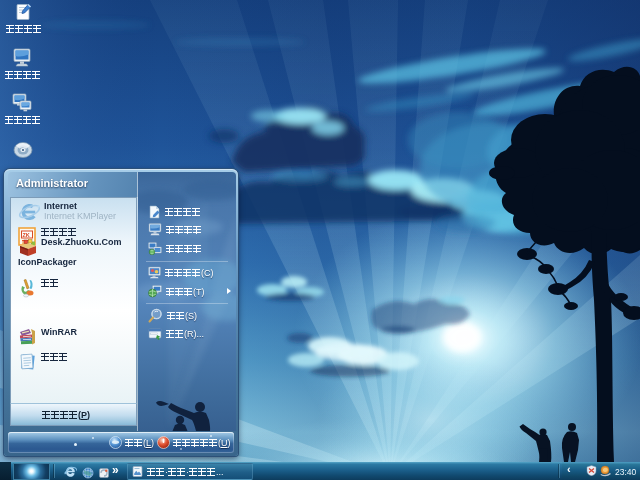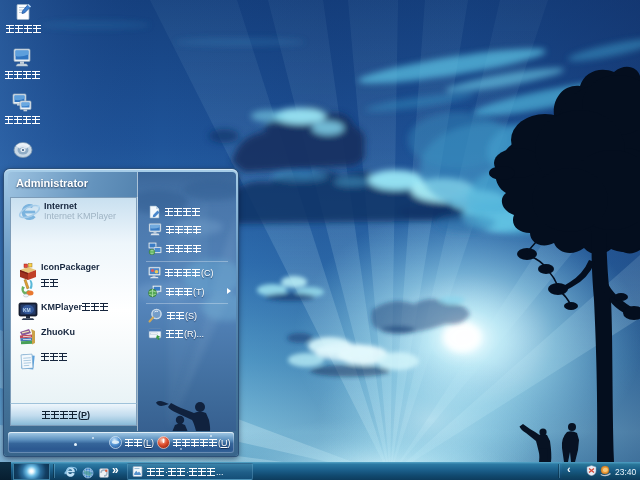--- a/index.html
+++ b/index.html
@@ -261,64 +261,64 @@
         <svg width="23" height="22" viewBox="0 0 23 22">
           <g transform="rotate(40 11.5 11)">
             <circle cx="11.5" cy="11" r="6.3" fill="none" stroke="#7cb4de" stroke-width="3.4" stroke-dasharray="28 12"></circle>
           </g>
           <rect x="5.6" y="9.7" width="11.6" height="2.7" fill="#7cb4de"></rect>
           <ellipse cx="11.5" cy="10.6" rx="10.6" ry="4.6" fill="none" stroke="#a6cdea" stroke-width="1.5" transform="rotate(-24 11.5 10.6)"></ellipse>
           <circle cx="20.5" cy="5.5" r="1.3" fill="#bcdcf2"></circle>
         </svg>
         <span>Internet<br><span style="color:#9fb4c4;font-weight:normal;">Internet KMPlayer</span></span>
       </div>
- <div class="mitem" style="top:64px;">
+ <div class="mitem" style="top:29px;">
+        <svg width="20" height="21" viewBox="0 0 20 21">
+<rect x="1" y="1" width="16" height="17" fill="#fef9ee" stroke="#f0a43c" stroke-width="1.6"></rect>
+<rect x="3.5" y="4" width="11" height="7" fill="#fdfdfb" stroke="#d84c28" stroke-width="1"></rect>
+<text x="4.5" y="10" font-size="5.5" font-weight="bold" fill="#d84c28" font-family="Liberation Sans">ZK</text>
+<rect x="4" y="13" width="10" height="1.4" fill="#e86030"></rect>
+          <rect x="4" y="15.5" width="7" height="1.2" fill="#f0a43c"></rect>
+<rect x="13" y="14.5" width="4" height="4" fill="#8cc040"></rect>
+        </svg>
+        <span><i class="g"></i><i class="g"></i><i class="g"></i><i class="g"></i><br>Desk.ZhuoKu.Com</span>
+      </div>
+ <div class="mitem" style="top:40px;flex-direction:column;">
         <svg width="20" height="19" viewBox="0 0 20 19">
 <path d="M2 8 L10 5 L18 8 L10 11 Z" fill="#e8c87a"></path>
 <path d="M2 8 L2 15 L10 18 L10 11 Z" fill="#a03020"></path>
 <path d="M18 8 L18 15 L10 18 L10 11 Z" fill="#c04028"></path>
 <rect x="6" y="2" width="3.5" height="3.5" fill="#e84838" stroke="#902818" stroke-width="0.5"></rect>
 <rect x="10.5" y="1.5" width="3.5" height="3.5" fill="#f8d048" stroke="#a07820" stroke-width="0.5"></rect>
 <path d="M2 8 L10 11 L10 12.5 L2 9.5 Z" fill="#7a2014"></path>
         </svg>
         <span>IconPackager</span>
       </div>
  <div class="mitem" style="top:80px;">
         <svg width="20" height="20" viewBox="0 0 20 20">
 <path d="M6 2 L9 11 L11 10 L8 1.5 Z" fill="#e0a030" stroke="#9a6a18" stroke-width="0.5"></path>
 <path d="M13 2 Q16 6 13.5 11 L11.5 10.5 Q13.5 6 11.5 2.5 Z" fill="#58b8d8"></path>
 <path d="M4 8 Q2 14 7 17 Q12 19 14 14 L10 12 Q8 15 6 13 Q5 11 7 9.5 Z" fill="#68b060"></path>
 <ellipse cx="12" cy="15" rx="3.5" ry="2.5" fill="#e87830"></ellipse>
 <ellipse cx="8" cy="17.5" rx="2.5" ry="1.5" fill="#f0f4f8" stroke="#a8b4c0" stroke-width="0.5"></ellipse>
         </svg>
         <span><i class="g"></i><i class="g"></i></span>
-      </div>
- <div class="mitem" style="top:104px;">
-        <svg width="20" height="19" viewBox="0 0 20 19">
-<rect x="1" y="1" width="18" height="13" rx="1.5" fill="#18223a" stroke="#0a1020" stroke-width="0.8"></rect>
-<rect x="2.5" y="2.5" width="15" height="10" rx="1" fill="#243a66"></rect>
-<ellipse cx="10" cy="7.5" rx="6" ry="4.5" fill="#3860a8" opacity="0.8"></ellipse>
-<text x="5" y="9.5" font-size="5" font-weight="bold" fill="#bcd8f0" font-family="Liberation Sans">KM</text>
-<rect x="8" y="14" width="4" height="2.2" fill="#222c3e"></rect>
-<path d="M5 16.2 h10 l1.4 1.8 h-12.8 Z" fill="#2a3850"></path>
-        </svg>
-        <span>KMPlayer<i class="g"></i><i class="g"></i><i class="g"></i></span>
       </div>
  <div class="mitem" style="top:129px;">
         <svg width="20" height="19" viewBox="0 0 20 19">
 <path d="M2 5 L11 2 L13 6 L4 9 Z" fill="#8a5a9a"></path>
 <rect x="2" y="8" width="12" height="3" fill="#c04858" transform="rotate(-4 8 9.5)"></rect>
 <rect x="2.5" y="11" width="12" height="3" fill="#4878b8" transform="rotate(-3 8.5 12.5)"></rect>
 <rect x="3" y="14" width="12" height="3" fill="#48a058" transform="rotate(-2 9 15.5)"></rect>
 <path d="M13 2 L17 4 L17 16 L14 17.5 L14 6 Z" fill="#caa24a"></path>
 <rect x="4" y="4.5" width="7" height="1.2" fill="#f0e8b0" transform="rotate(-14 7.5 5)"></rect>
 <rect x="5" y="9" width="8" height="0.9" fill="#f0d8d8" transform="rotate(-4 9 9.5)"></rect>
 <rect x="5" y="12" width="8" height="0.9" fill="#d8e4f4" transform="rotate(-3 9 12.5)"></rect>
         </svg>
-        <span>ZhuoKu</span>
+        <span>WinRAR</span>
       </div>
  <div class="mitem" style="top:154px;">
         <svg width="20" height="20" viewBox="0 0 20 20">
 <path d="M4 3 L16 3 L16 17 L4 17 Z" fill="#5aa0dc" transform="rotate(6 10 10)"></path>
 <path d="M3.5 2.5 L14.5 2.5 L14.5 16.5 L3.5 16.5 Z" fill="#f4f9fd" stroke="#7aa8cc" stroke-width="0.7" transform="rotate(-4 9 9.5)"></path>
 <g transform="rotate(-4 9 9.5)" stroke="#9cc0da" stroke-width="0.8">
 <line x1="5.5" y1="6" x2="13" y2="6"></line>
             <line x1="5.5" y1="8.5" x2="13" y2="8.5"></line>
 <line x1="5.5" y1="11" x2="13" y2="11"></line>
             <line x1="5.5" y1="13.5" x2="11" y2="13.5"></line>

